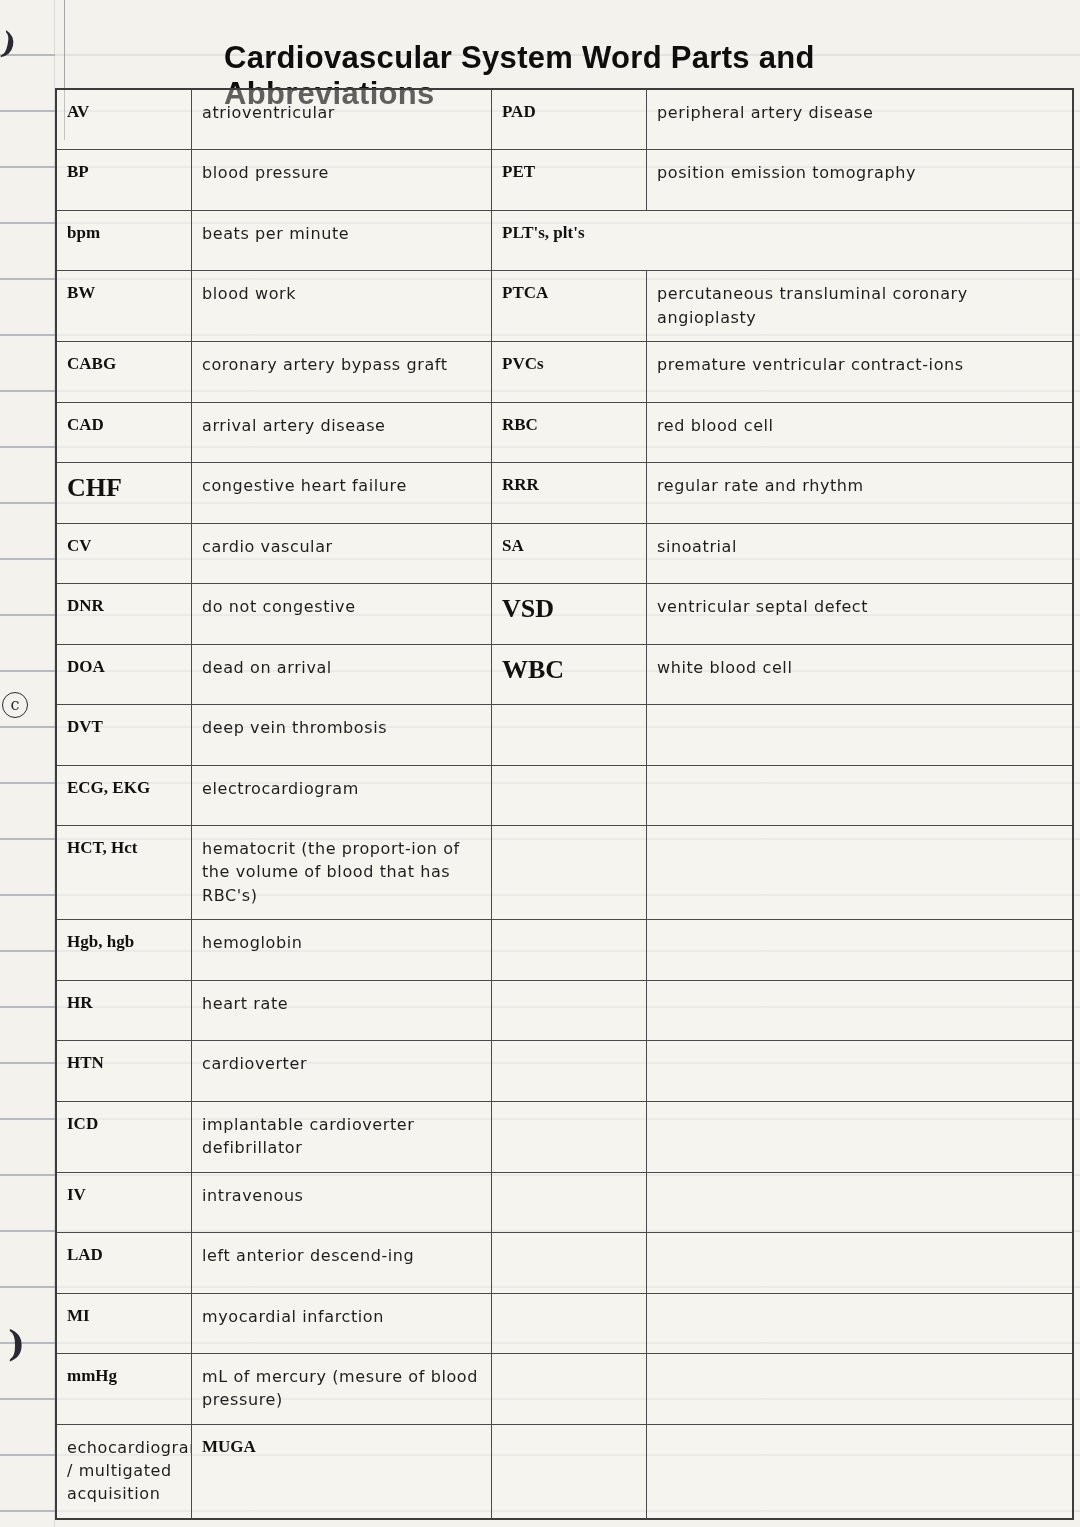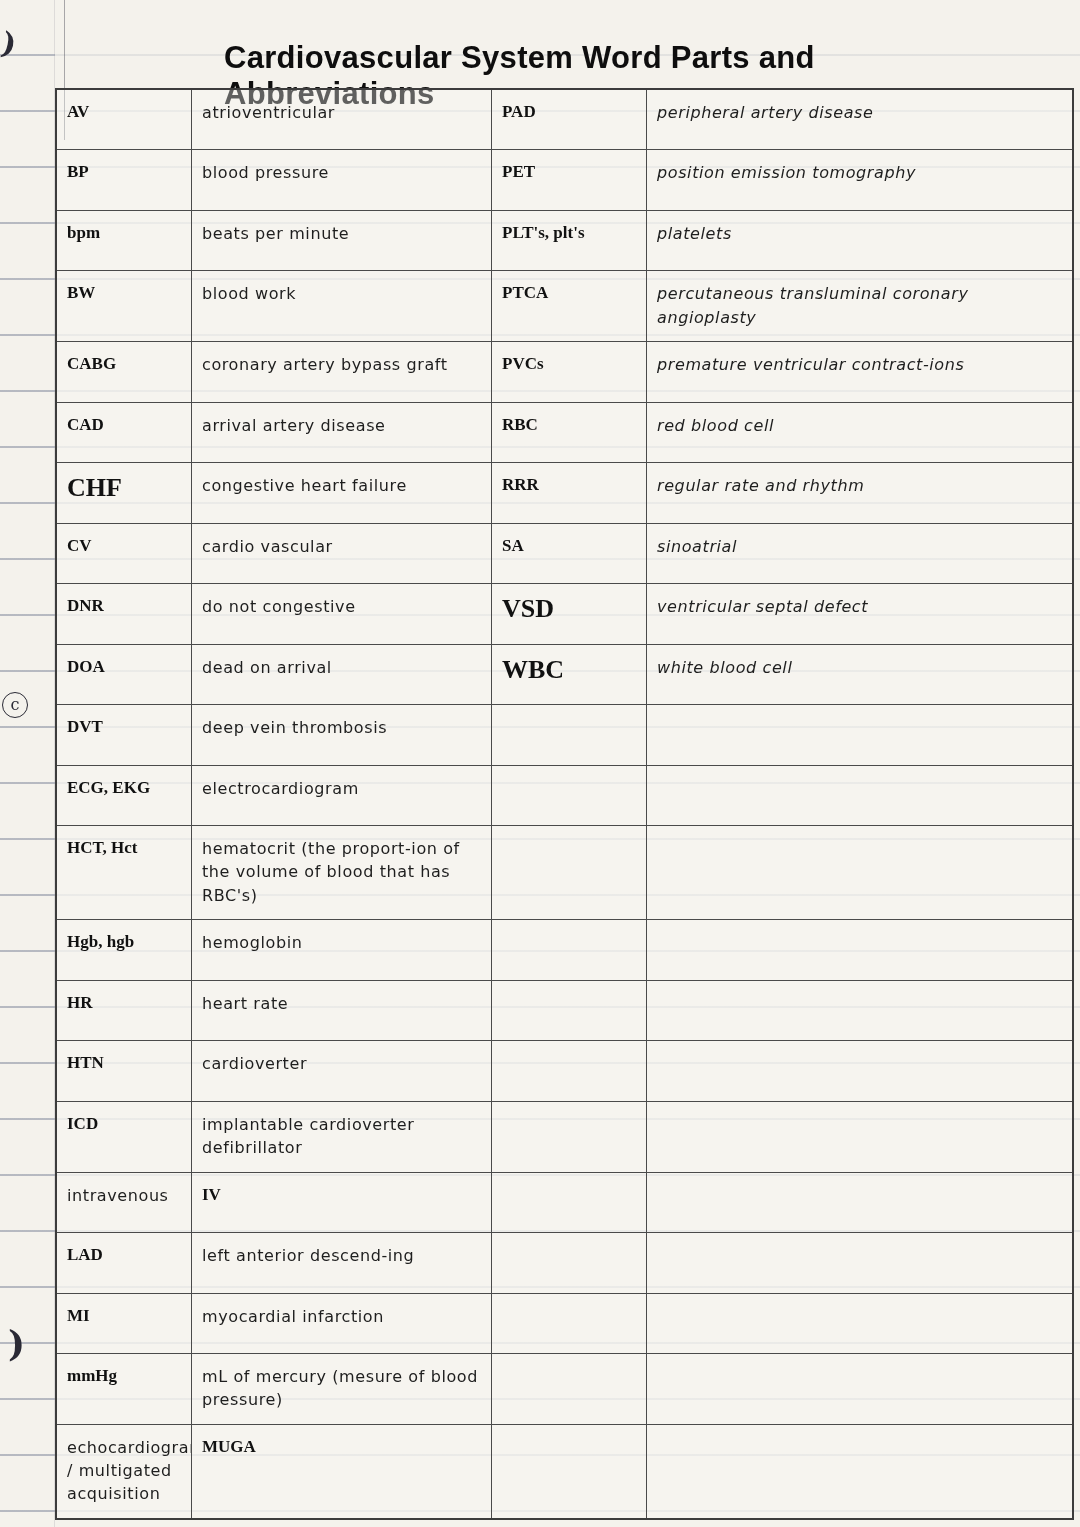--- a/index.html
+++ b/index.html
@@ -48,21 +48,21 @@
     background:rgba(250,249,245,0.35);
   }
   .row {
     flex:1 1 auto; min-height:56px;
     display:grid;
     grid-template-columns:135px 300px 155px 1fr;
     border-bottom:1.5px solid #4a4a4a;
   }
   .row:last-child { border-bottom:none; }
   .cell { border-right:1.5px solid #4a4a4a; padding:8px 10px; overflow:hidden; }
-  .cell:last-child { border-right:none;font-style:italic; }
+  .cell:last-child { border-right:none; }
   .abbr {
     font-family:"Liberation Serif", serif;
     font-weight:600; font-size:17px; color:#111;
     padding-top:12px;
   }
   .abbr.large { font-size:26px; padding-top:10px; }
   .handwriting {
     font-family:"DejaVu Sans", sans-serif;
     font-size:16px; letter-spacing:0.6px; line-height:1.45;
     color:#1e1e1e;
@@ -108,21 +108,20 @@
     <div class="cell abbr">BP</div>
     <div class="cell handwriting">blood pressure</div>
     <div class="cell abbr">PET</div>
     <div class="cell handwriting">position emission tomography</div>
   </div>
 
   <div class="row">
     <div class="cell abbr">bpm</div>
     <div class="cell handwriting">beats per minute</div>
     <div class="cell abbr">PLT's, plt's</div>
-    <div class="cell handwriting">platelets</div>
   </div>
 
   <div class="row">
     <div class="cell abbr">BW</div>
     <div class="cell handwriting">blood work</div>
     <div class="cell abbr">PTCA</div>
     <div class="cell handwriting">percutaneous transluminal coronary angioplasty</div>
   </div>
 
   <div class="row">
@@ -210,22 +209,22 @@
   </div>
 
   <div class="row">
     <div class="cell abbr">ICD</div>
     <div class="cell handwriting">implantable cardioverter defibrillator</div>
     <div class="cell abbr"></div>
     <div class="cell handwriting"></div>
   </div>
 
   <div class="row">
+    <div class="cell abbr">IV</div>
     <div class="cell handwriting">intravenous</div>
-    <div class="cell abbr">IV</div>
     <div class="cell abbr"></div>
     <div class="cell handwriting"></div>
   </div>
 
   <div class="row">
     <div class="cell abbr">LAD</div>
     <div class="cell handwriting">left anterior descend-ing</div>
     <div class="cell abbr"></div>
     <div class="cell handwriting"></div>
   </div>

